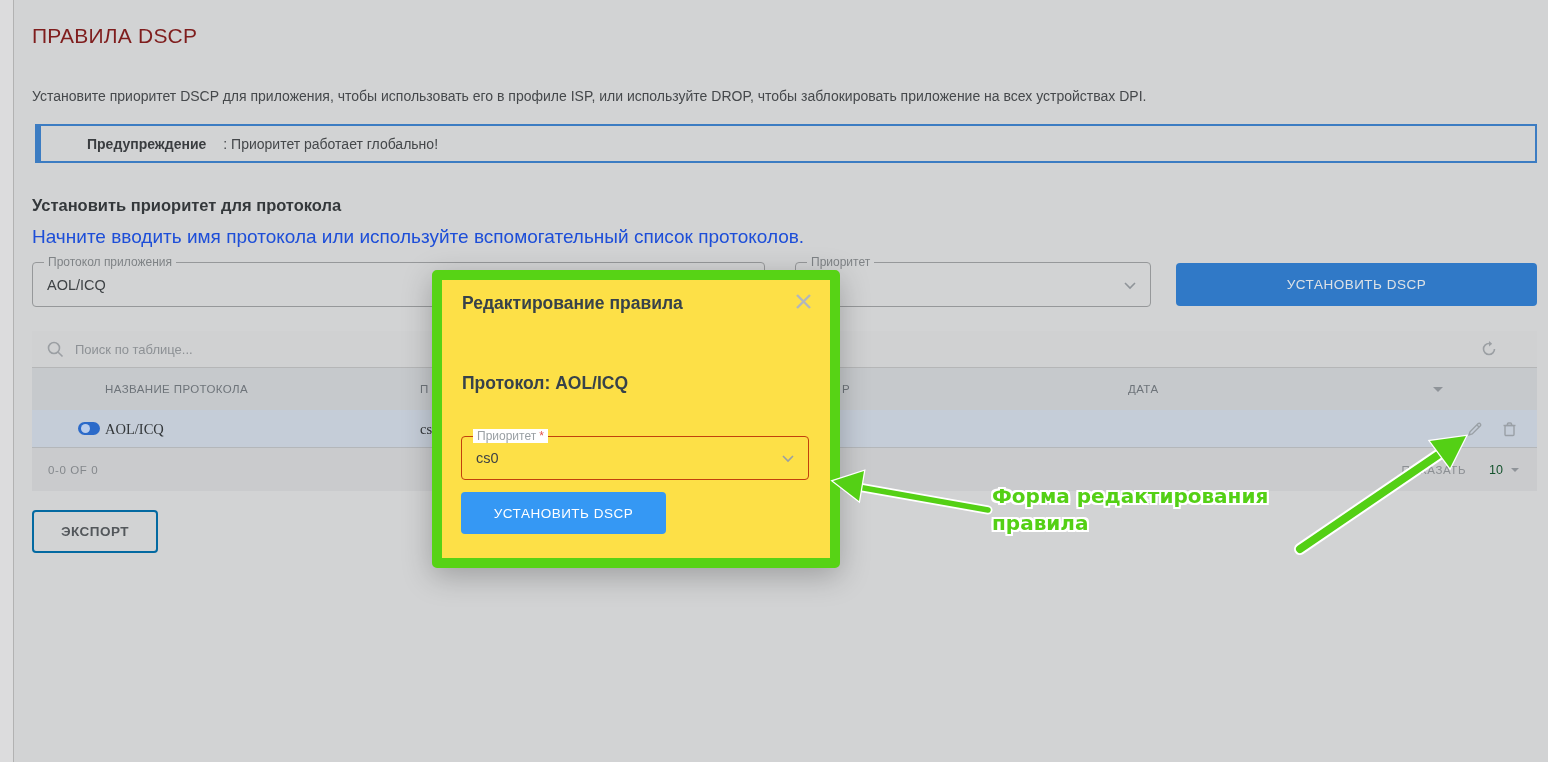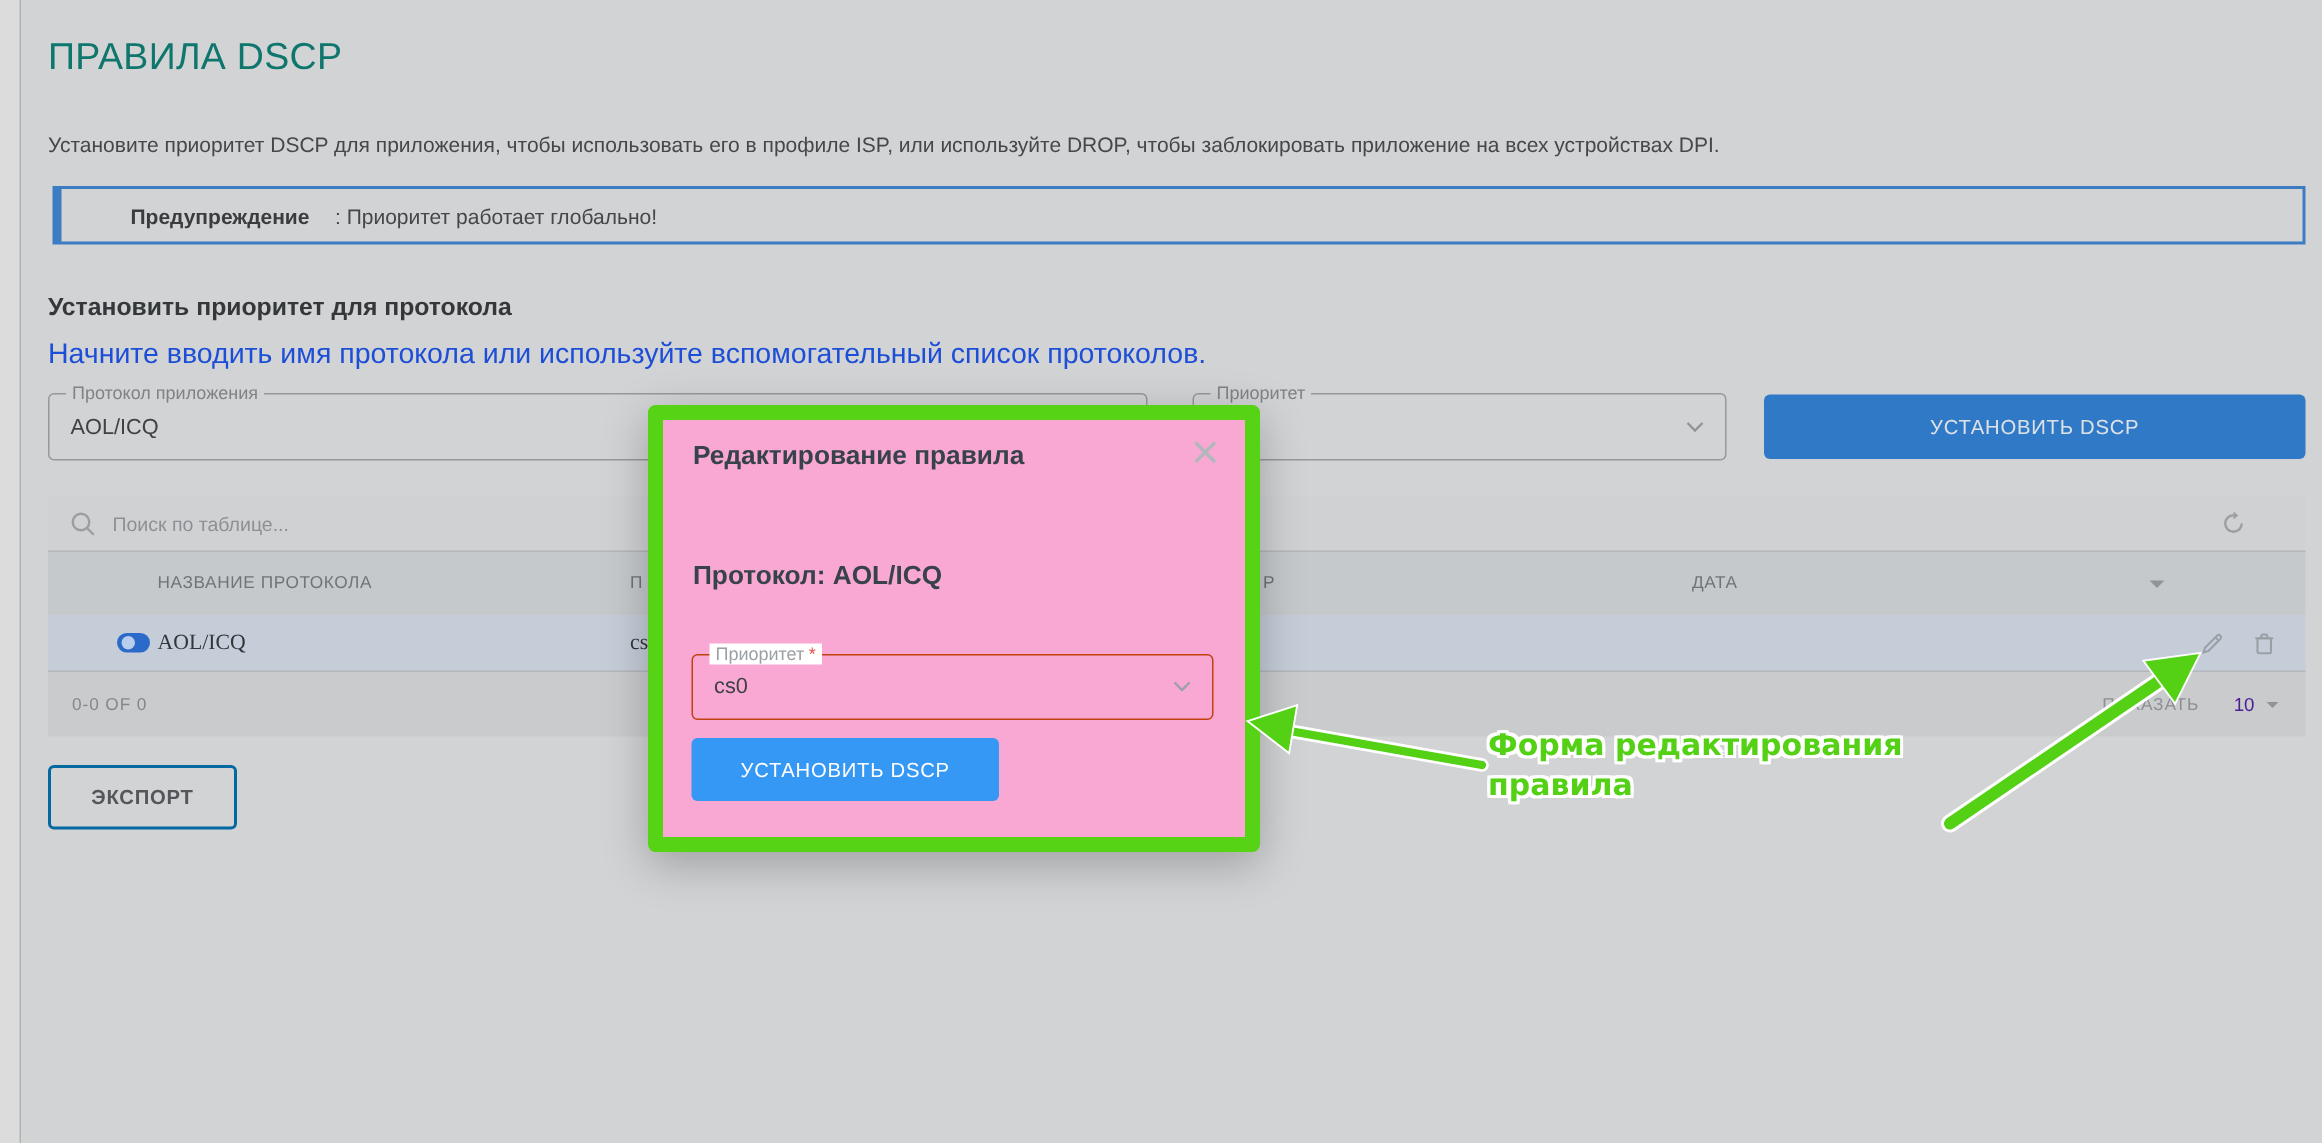--- a/index.html
+++ b/index.html
@@ -9,21 +9,21 @@
     font-family:"Liberation Sans", sans-serif;
     background:#d2d3d4;
     overflow:hidden;
     color:#45484b;
   }
   .abs { position:absolute; }
 
   
   .left-strip { left:0; top:0; bottom:0; width:14px; background:#dcdcdd; border-right:1px solid #b2b2b2; }
 
-  .page-title { left:32px; top:24px; font-size:25px; color:#0f766e; letter-spacing:.2px; }
+  .page-title { left:32px; top:24px; font-size:21px; color:#7f1d1d; letter-spacing:.2px; }
   .page-desc  { left:32px; top:88px; font-size:14px; color:#45484b; }
 
   .warning-box {
     left:35px; top:124px; width:1502px; height:39px;
     border:2px solid #3c7cc2; border-left:6px solid #3c7cc2;
     display:flex; align-items:center; padding-left:46px;
     font-size:14px; color:#44474a;
   }
   .warning-box b { color:#3a3d40; margin-right:17px; }
 
@@ -88,36 +88,36 @@
   .row-ic { position:absolute; top:11px; cursor:pointer; }
   .ic-edit  { right:54px; }
   .ic-trash { right:20px; }
 
   .tbl-footer { position:relative; height:43px; background:#cacbcd; }
   .range-lbl { position:absolute; left:16px; top:50%; transform:translateY(-50%);
         font-size:11.5px; color:#84888c; letter-spacing:.6px; }
   .pager { position:absolute; right:18px; top:50%; transform:translateY(-50%);
         display:flex; align-items:center; gap:8px; }
   .show-lbl { font-size:11.5px; color:#8b8f93; letter-spacing:.6px; }
-  .page-size { font-size:12.5px; color:#4c1d95; cursor:pointer;margin-left:15px; }
+  .page-size { font-size:12.5px; color:#14532d; cursor:pointer;margin-left:15px; }
   .pager-tri { width:0; height:0; border-left:4px solid transparent;
         border-right:4px solid transparent; border-top:4px solid #8f9499; cursor:pointer; }
 
   .btn-export {
     left:32px; top:510px; width:126px; height:43px;
     background:transparent; border:2px solid #0369a1; border-radius:4px;
     font-size:13.5px; font-weight:bold; letter-spacing:.5px; color:#53575b;
     display:flex; align-items:center; justify-content:center; cursor:pointer;
     font-family:"Liberation Sans", sans-serif;
   }
 
   
   .modal {
     left:432px; top:270px; width:408px; height:298px;
-    background:#f9a8d4; border:10px solid #57d315; border-radius:5px;
+    background:#fde047; border:10px solid #57d315; border-radius:5px;
     box-shadow:0 8px 30px rgba(0,0,0,.25); z-index:10;
   }
   .modal-title { position:absolute; left:20px; top:13px;
     font-size:17.5px; font-weight:bold; color:#37424a; }
   .modal-close { position:absolute; right:18px; top:13px; cursor:pointer; }
   .modal-proto { position:absolute; left:20px; top:93px;
     font-size:17.5px; font-weight:bold; color:#37424a; }
   .modal-field { left:19px; top:156px; width:348px; height:44px;
     position:absolute; border:1px solid #c2410c; }
   .modal-field .flabel { background:#ffffff; color:#9aa0a4; }

